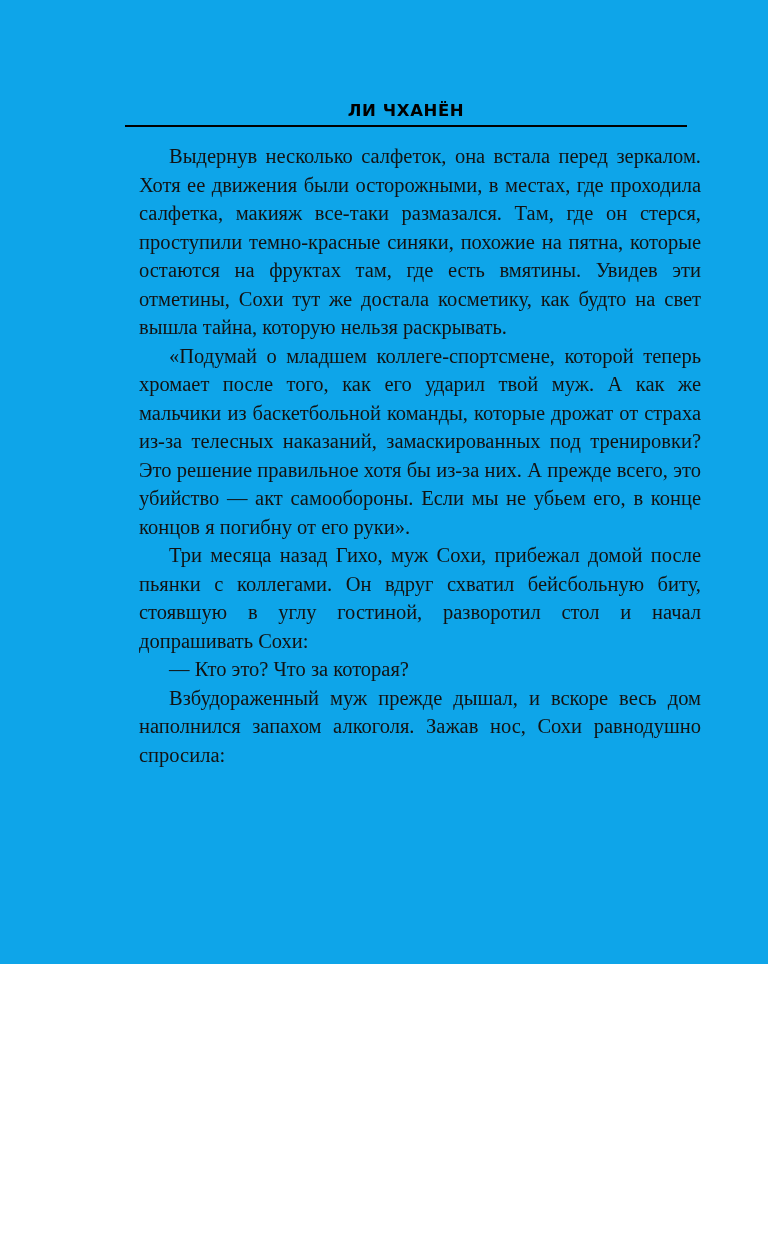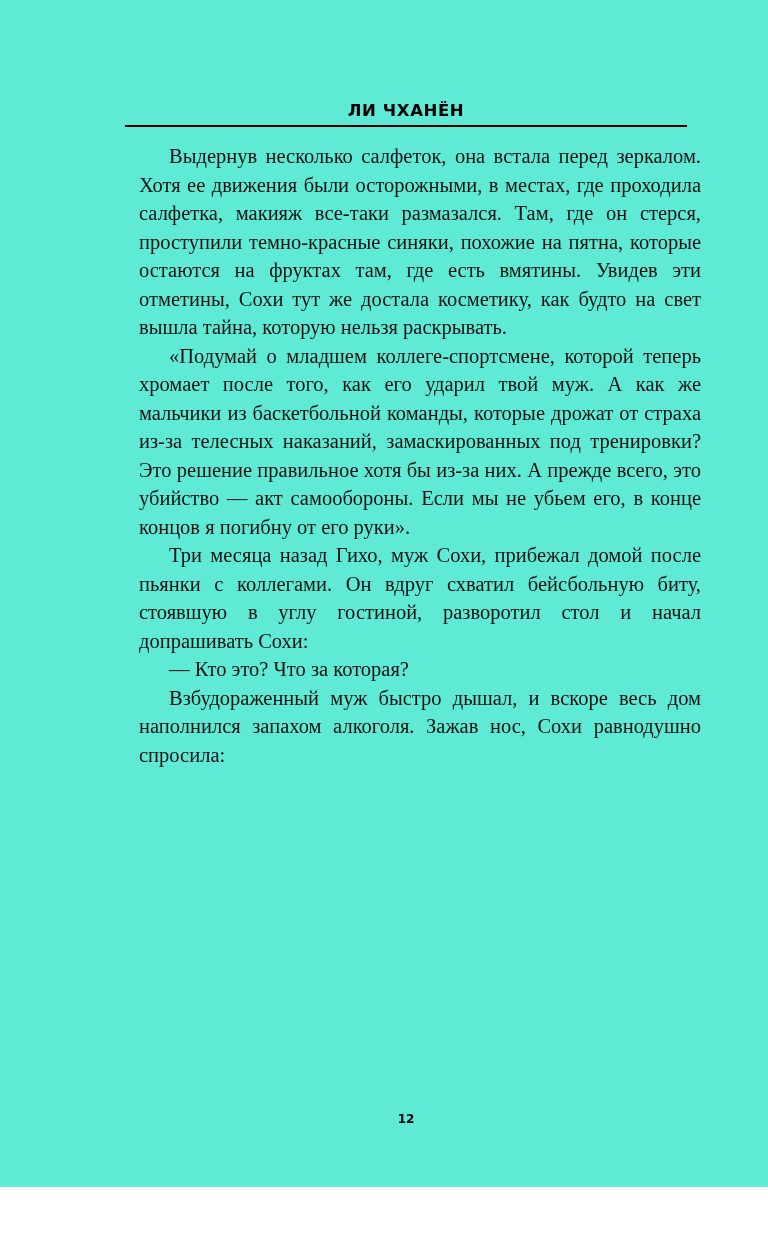--- a/index.html
+++ b/index.html
@@ -3,22 +3,22 @@
 <meta charset="utf-8">
 <style>
   html, body {
     margin: 0;
     padding: 0;
     background: #ffffff;
   }
   .page {
     position: relative;
     width: 768px;
-    height: 1187px;
-    background: #5eead4;
+    height: 964px;
+    background: #0ea5e9;
     overflow: hidden;
     color: #121212;
   }
   .header-wrap {
     position: absolute;
     top: 101px;
     left: 125px;
     width: 562px;
   }
   .header-title {
@@ -72,18 +72,18 @@
   <div class="header-wrap">
     <div class="header-title">ЛИ ЧХАНЁН</div>
     <div class="header-rule"></div>
   </div>
 
   <div class="text-body">
       <p>Выдернув несколько салфеток, она встала перед зеркалом. Хотя ее движения были осторожными, в местах, где проходила салфетка, макияж все-таки размазался. Там, где он стерся, проступили темно-красные синяки, похожие на пятна, которые остаются на фруктах там, где есть вмятины. Увидев эти отметины, Сохи тут же достала косметику, как будто на свет вышла тайна, которую нельзя раскрывать.</p>
       <p>«Подумай о младшем коллеге-спортсмене, которой теперь хромает после того, как его ударил твой муж. А как же мальчики из баскетбольной команды, которые дрожат от страха из-за телесных наказаний, замаскированных под тренировки? Это решение правильное хотя бы из-за них. А прежде всего, это убийство — акт самообороны. Если мы не убьем его, в конце концов я погибну от его руки».</p>
       <p>Три месяца назад Гихо, муж Сохи, прибежал домой после пьянки с коллегами. Он вдруг схватил бейсбольную биту, стоявшую в углу гостиной, разворотил стол и начал допрашивать Сохи:</p>
       <p>— Кто это? Что за которая?</p>
-      <p>Взбудораженный муж быстро дышал, и вскоре весь дом наполнился запахом алкоголя. Зажав нос, Сохи равнодушно спросила:</p>
+      <p>Взбудораженный муж прежде дышал, и вскоре весь дом наполнился запахом алкоголя. Зажав нос, Сохи равнодушно спросила:</p>
     </div>
 
   <div class="page-number">12</div>
 
 </div>
 
 </body></html>

